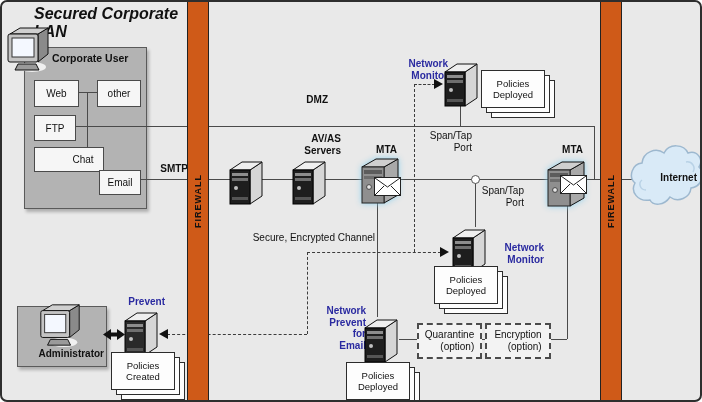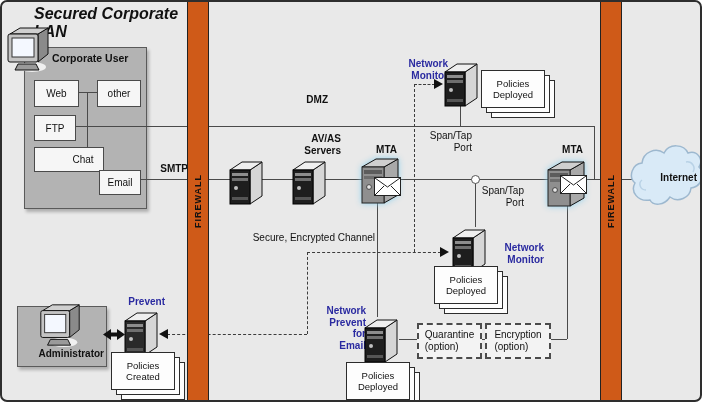--- a/index.html
+++ b/index.html
@@ -24,21 +24,21 @@
   .b{font-weight:bold;}
   .blue{color:var(--blue,#2a2aa0); font-weight:bold;}
   .left{text-align:left;}
   
   .grayband{position:absolute; background:var(--gray,#b3b3b3);
     border:1px solid #5a5a5a; box-shadow:2px 3px 3px rgba(0,0,0,.25); z-index:1;}
   .wbox{position:absolute; background:#f6f6f6; border:1px solid #4a4a4a;
     display:flex; align-items:center; justify-content:center; font-size:10px; z-index:3;}
   .optbox{position:absolute; background:#f3f3f3; border:2px dashed #4b4b4b;
     display:flex; align-items:center; justify-content:center; font-size:10px;
-    text-align:left; white-space:pre-line; line-height:1.2; z-index:3;}
+    text-align:right; white-space:pre-line; line-height:1.2; z-index:3;}
   
   .firewall{position:absolute; top:0; bottom:0; width:20px;
     background:var(--orange,#cf5a18); border-left:1px solid #222;
     border-right:1px solid #222; z-index:4;}
   .fw-label{position:absolute; left:50%; top:50%;
     transform:translate(-50%,-50%) rotate(-90deg); font-size:9px; font-weight:bold;
     letter-spacing:1px; color:#111; white-space:nowrap;}
   
   .stack{position:absolute; z-index:3; width:76px; height:50px;}
   .paper{position:absolute; width:62px; height:36px; background:#fdfdfd;

